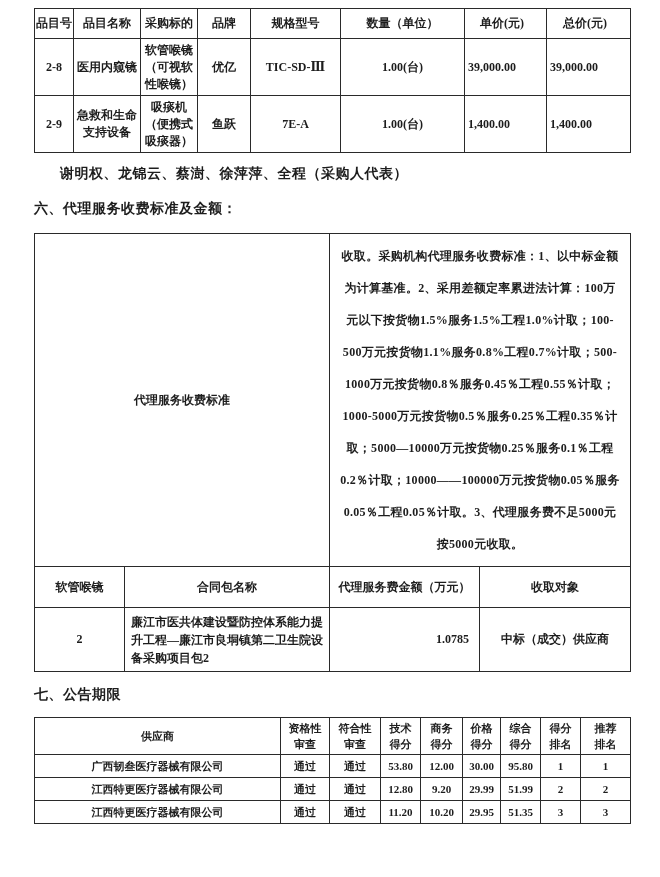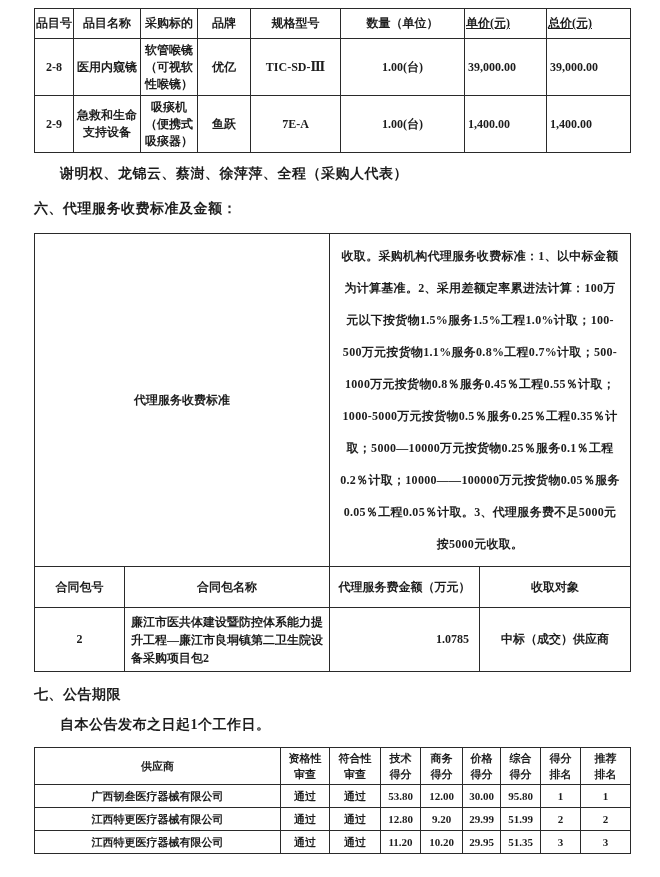--- a/index.html
+++ b/index.html
@@ -11,21 +11,21 @@
   }
   .page{box-sizing:border-box;width:660px;height:866px;padding:8px 30px 0 34px;}
   table{border-collapse:collapse;table-layout:fixed;width:596px;}
   td,th{border:1px solid #2a2a2a;vertical-align:middle;text-align:center;
         font-weight:600;overflow:hidden;}
   
   .t-items{font-size:12px;}
   .t-items th{height:27px;font-size:12px;}
   .t-items td{height:52px;line-height:17px;padding:2px 3px;}
   .t-items .num{text-align:left;padding-right:8px;}
-  .t-items th.num{text-align:left;padding-right:8px;text-decoration:underline;}
+  .t-items th.num{text-align:center;padding-right:8px;}
   
   .sec-h{font-size:14px;font-weight:700;margin:14px 0 0 0;letter-spacing:.5px;}
   .sec-body{font-size:14px;font-weight:700;margin:12px 0 0 26px;letter-spacing:.5px;}
   
   .t-fee{font-size:12px;margin-top:15px;}
   .t-fee .std-label{height:220px;margin-left:36px;}
   .t-fee .std-text{text-align:center;padding:6px 10px 6px 10px;line-height:32px;
                    letter-spacing:.3px;}
   .t-fee .hdr{height:38px;}
   .t-fee .pkg-row td{height:55px;}
@@ -97,36 +97,35 @@
         <col style="width:205px">
         <col style="width:150px">
         <col style="width:151px">
     </colgroup>
     <tbody>
         <tr>
       <td class="std-label" colspan="2">代理服务收费标准</td>
       <td class="std-text" colspan="2">收取。采购机构代理服务收费标准：1、以中标金额为计算基准。2、采用差额定率累进法计算：100万元以下按货物1.5%服务1.5%工程1.0%计取；100-500万元按货物1.1%服务0.8%工程0.7%计取；500-1000万元按货物0.8％服务0.45％工程0.55％计取；1000-5000万元按货物0.5％服务0.25％工程0.35％计取；5000—10000万元按货物0.25％服务0.1％工程0.2％计取；10000——100000万元按货物0.05％服务0.05％工程0.05％计取。3、代理服务费不足5000元按5000元收取。</td>
     </tr>
     <tr>
-      <td class="hdr">合同包号</td>
+      <td class="hdr">软管喉镜</td>
       <td class="hdr">合同包名称</td>
       <td class="hdr">代理服务费金额（万元）</td>
       <td class="hdr">收取对象</td>
     </tr>
     <tr class="pkg-row">
       <td>2</td>
       <td class="pkg-name">廉江市医共体建设暨防控体系能力提升工程—廉江市良垌镇第二卫生院设备采购项目包2</td>
       <td class="amount">1.0785</td>
       <td>中标（成交）供应商</td>
     </tr>
   </tbody>
     </table>
 
   <div class="sec-h">七、公告期限</div>
-  <div class="sec-body">自本公告发布之日起1个工作日。</div>
 
 
   <table class="t-score">
     <colgroup>
       <col style="width:246px">
         <col style="width:49px">
         <col style="width:51px">
       <col style="width:40px">
         <col style="width:42px">
         <col style="width:38px">

